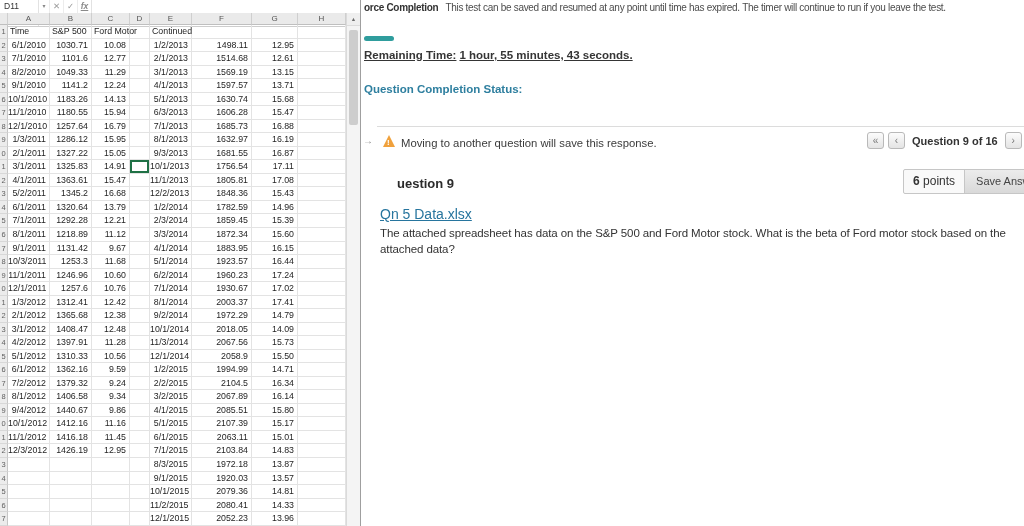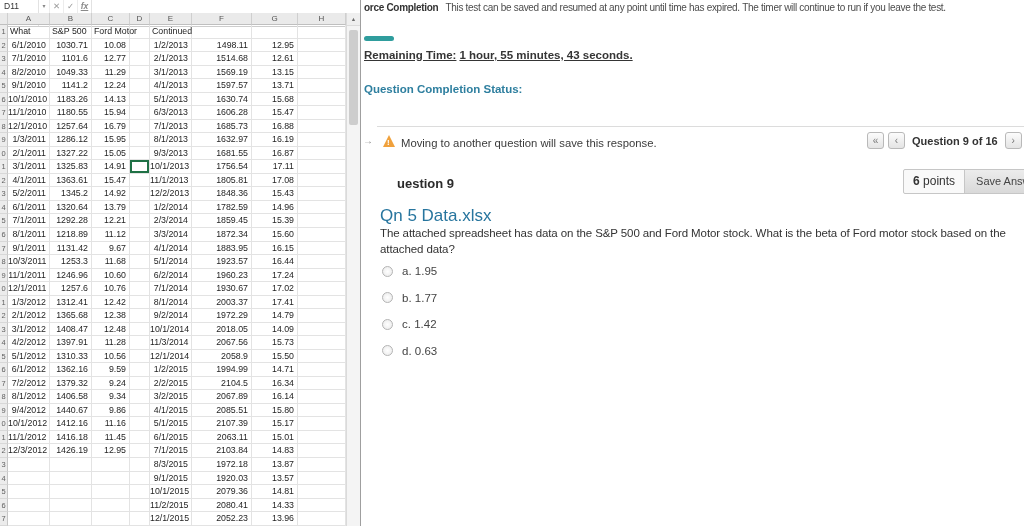--- a/index.html
+++ b/index.html
@@ -62,21 +62,21 @@
   .nav1 { left:505px; top:132px; } .nav2 { left:505px; top:414px; }
   .nbtn { width:17px; height:17px; border:1px solid #b9b9b9; border-radius:3px;
           background:linear-gradient(#fcfcfc,#e4e4e4); color:#777; font-size:10px; line-height:15px; text-align:center; }
   .nlabel { font-size:11px; color:#333; margin:0 3px;font-weight:bold; }
   .qtitle { position:absolute; left:1px; top:176px; font-size:13px; font-weight:bold; color:#2b2b2b;margin-left:34px; }
   .pts { position:absolute; left:541px; top:169px; height:25px; display:flex; align-items:stretch;
          border:1px solid #c6c6c6; background:#f9f9f9; border-radius:2px; }
   .pts-val { padding:0 9px; line-height:23px; font-size:12px; color:#333; white-space:nowrap; }
   .save-btn { border-left:1px solid #c6c6c6; background:linear-gradient(#ececec,#d9d9d9);
               padding:0 11px; line-height:23px; font-size:11px; color:#444; white-space:nowrap; }
-  .attach { position:absolute; left:18px; top:206px; font-size:17px; color:#27759e; cursor:pointer; }
+  .attach { position:absolute; left:18px; top:206px; font-size:14px; color:#27759e; text-decoration:underline; cursor:pointer; }
   .qtext { position:absolute; left:18px; top:226px; width:648px; font-size:11.5px; letter-spacing:-0.1px;
            color:#333; line-height:1.35; }
   .opts { position:absolute; left:20px; top:258px; }
   .opt { display:flex; align-items:center; height:26.5px; }
   .radio { width:11px; height:11px; border-radius:50%; border:1px solid #b4b4b4;
            background:radial-gradient(#ffffff,#e8e8e8); margin-right:9px; flex:none; }
   .olabel { font-size:11.5px; color:#444; }
 
   
   .gcell { position:absolute; top:451px; height:21px; background:#c9c9c9; }
@@ -107,21 +107,21 @@
         <div class="chcell c-c">C</div>
         <div class="chcell c-d">D</div>
         <div class="chcell c-e">E</div>
         <div class="chcell c-f">F</div>
         <div class="chcell c-g">G</div>
         <div class="chcell c-h">H</div>
       </div>
     <div class="grid" id="grid">
         <div class="srow">
           <div class="scell c-rn rnc">1</div>
-          <div class="scell c-a hcell">What</div>
+          <div class="scell c-a hcell">Time</div>
           <div class="scell c-b hcell">S&amp;P 500</div>
           <div class="scell c-c hcell">Ford Motor</div>
           <div class="scell c-d"></div>
           <div class="scell c-e hcell">Continued</div>
           <div class="scell c-f"></div>
           <div class="scell c-g"></div>
           <div class="scell c-h"></div>
         </div>
         <div class="srow">
           <div class="scell c-rn rnc">2</div>
@@ -241,21 +241,21 @@
           <div class="scell c-d"></div>
           <div class="scell c-e">11/1/2013</div>
           <div class="scell c-f">1805.81</div>
           <div class="scell c-g">17.08</div>
           <div class="scell c-h"></div>
         </div>
         <div class="srow">
           <div class="scell c-rn rnc">3</div>
           <div class="scell c-a">5/2/2011</div>
           <div class="scell c-b">1345.2</div>
-          <div class="scell c-c">14.92</div>
+          <div class="scell c-c">16.68</div>
           <div class="scell c-d"></div>
           <div class="scell c-e">12/2/2013</div>
           <div class="scell c-f">1848.36</div>
           <div class="scell c-g">15.43</div>
           <div class="scell c-h"></div>
         </div>
         <div class="srow">
           <div class="scell c-rn rnc">4</div>
           <div class="scell c-a">6/1/2011</div>
           <div class="scell c-b">1320.64</div>
@@ -550,38 +550,20 @@
       <div class="nbtn">»</div>
     </div>
 
     <div class="qtitle">uestion 9</div>
     <div class="pts">
       <div class="pts-val"><b>6</b>&nbsp;<span>points</span></div>
       <div class="save-btn">Save Answer</div>
     </div>
     <a class="attach">Qn 5 Data.xlsx</a>
     <div class="qtext">The attached spreadsheet has data on the S&amp;P 500 and Ford Motor stock.  What is the beta of Ford motor stock based on the attached data?</div>
-    <div class="opts" id="opts">
-        <div class="opt">
-          <div class="radio"></div>
-          <div class="olabel">a. 1.95</div>
-        </div>
-        <div class="opt">
-          <div class="radio"></div>
-          <div class="olabel">b. 1.77</div>
-        </div>
-        <div class="opt">
-          <div class="radio"></div>
-          <div class="olabel">c. 1.42</div>
-        </div>
-        <div class="opt">
-          <div class="radio"></div>
-          <div class="olabel">d. 0.63</div>
-        </div>
-      </div>
 
     <div class="divider d2"></div>
     <span class="jump j2">→</span>
     <div class="warn-tri t2">
         <i class="bang">!</i>
       </div>
     <div class="warn-text w2">Moving to another question will save this response.</div>
     <div class="nav nav2">
       <div class="nbtn">«</div>
       <div class="nbtn">‹</div>

